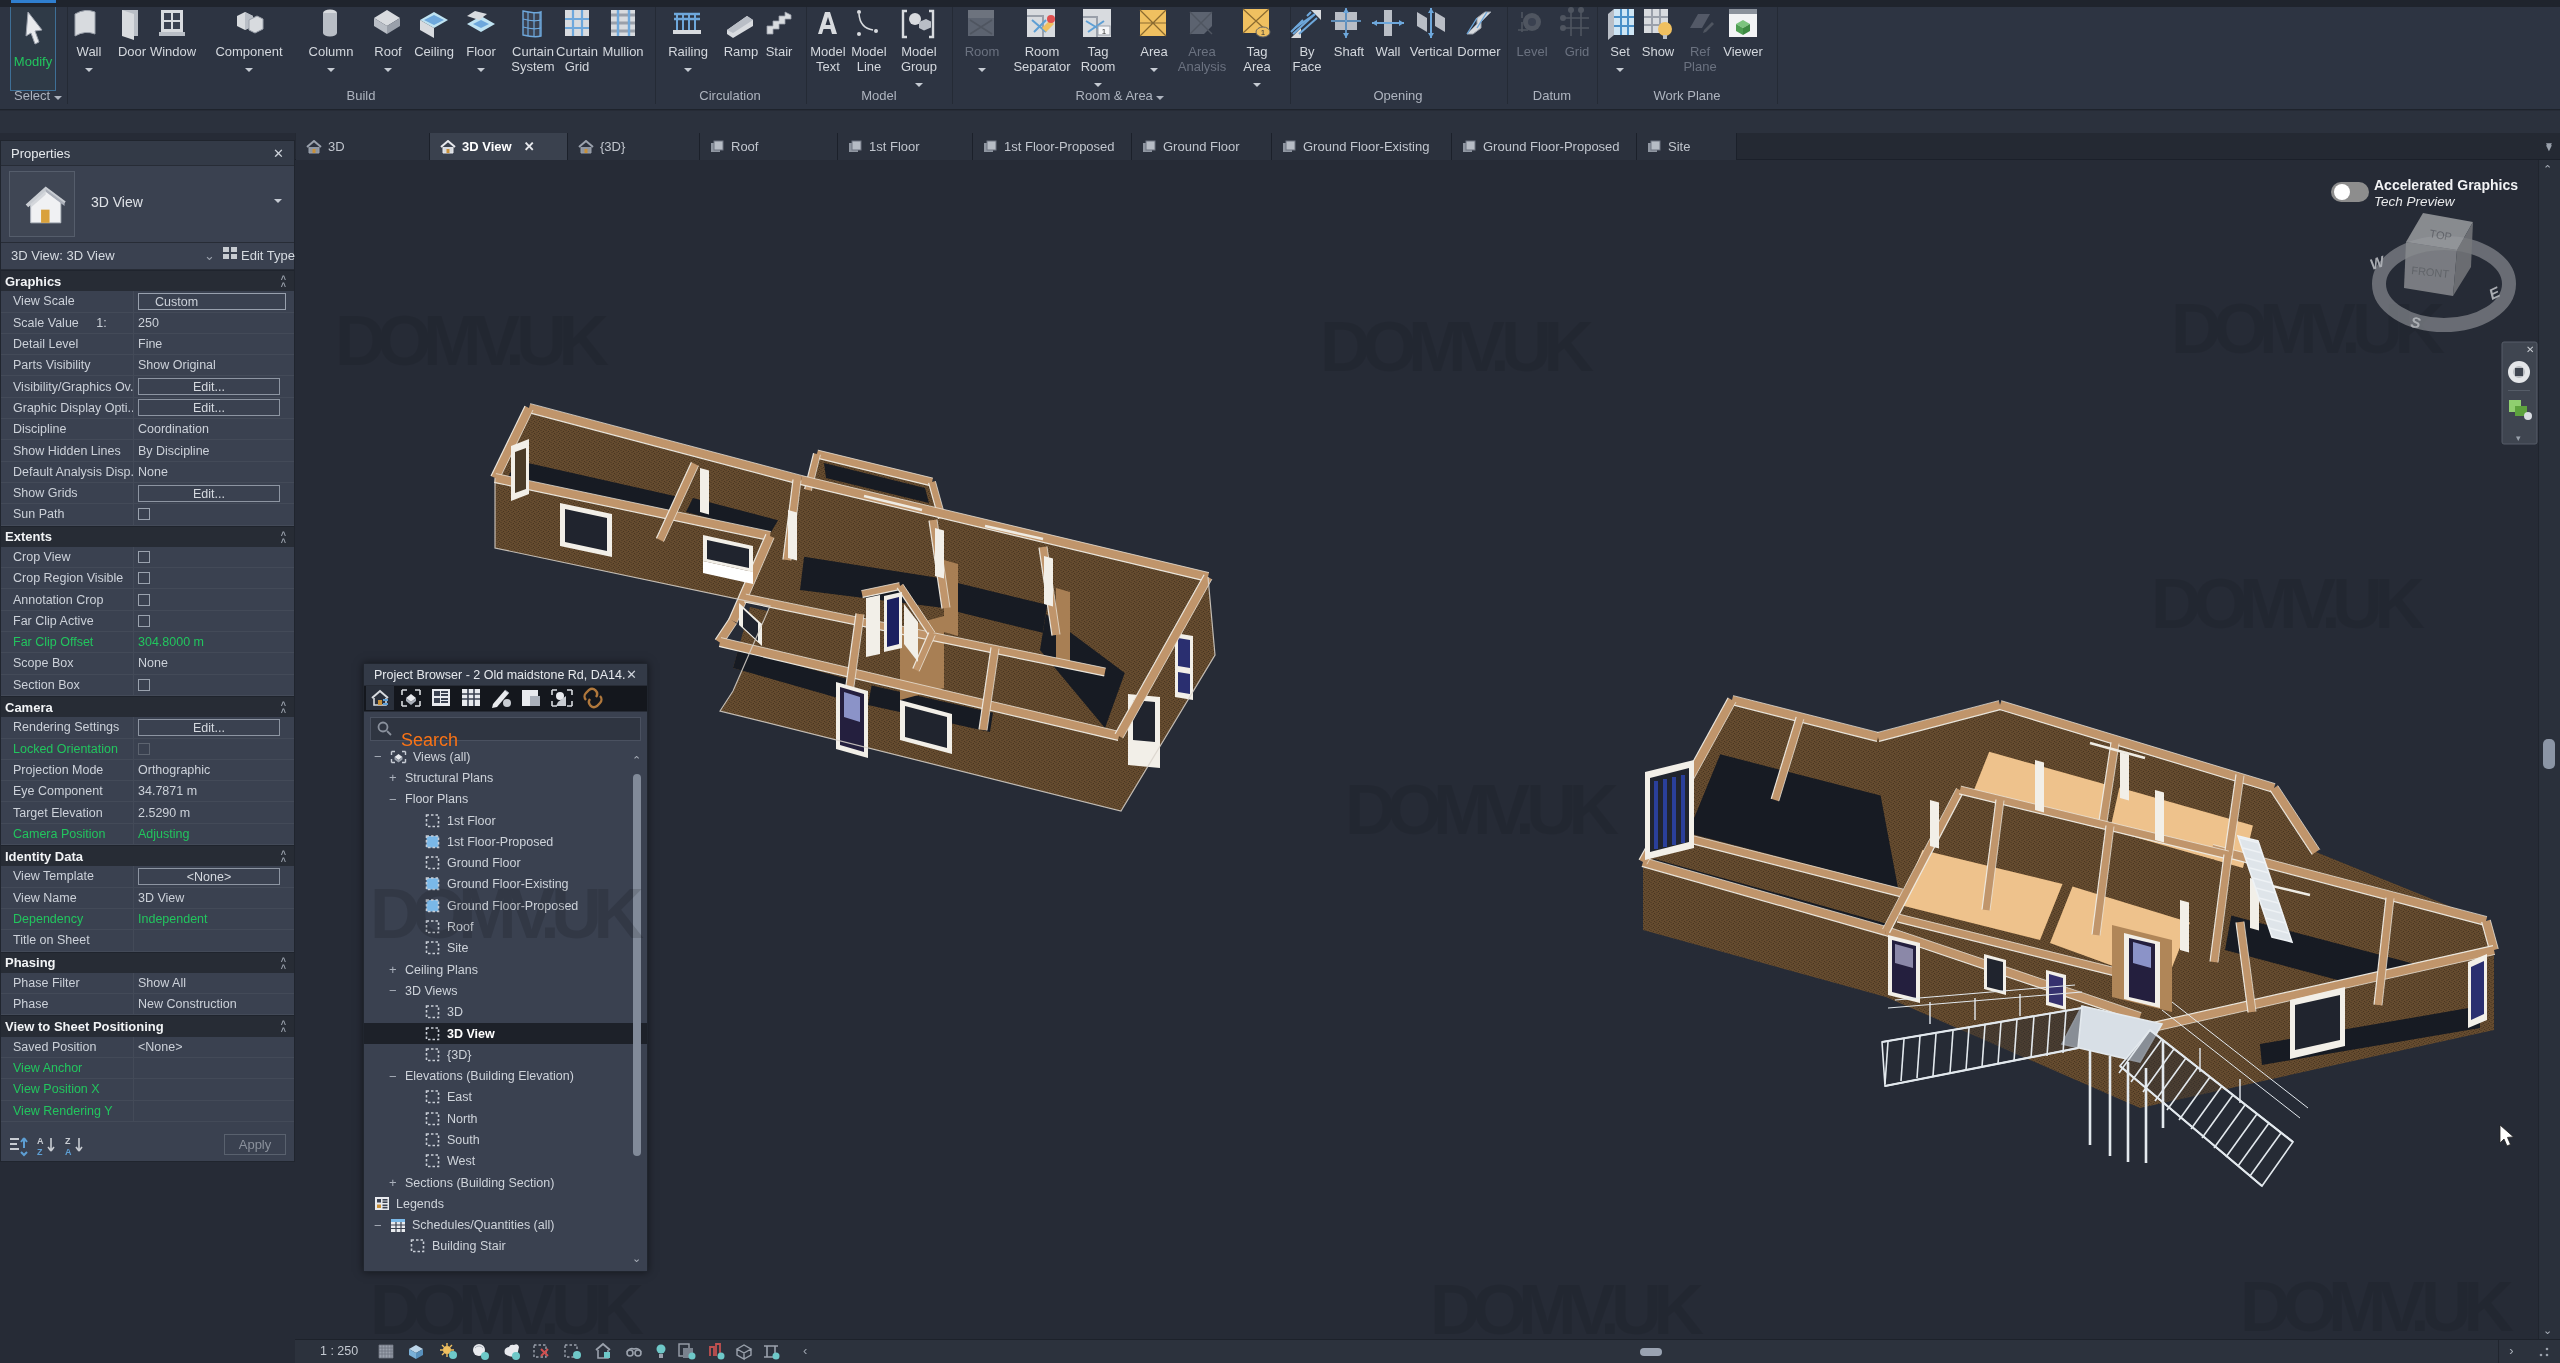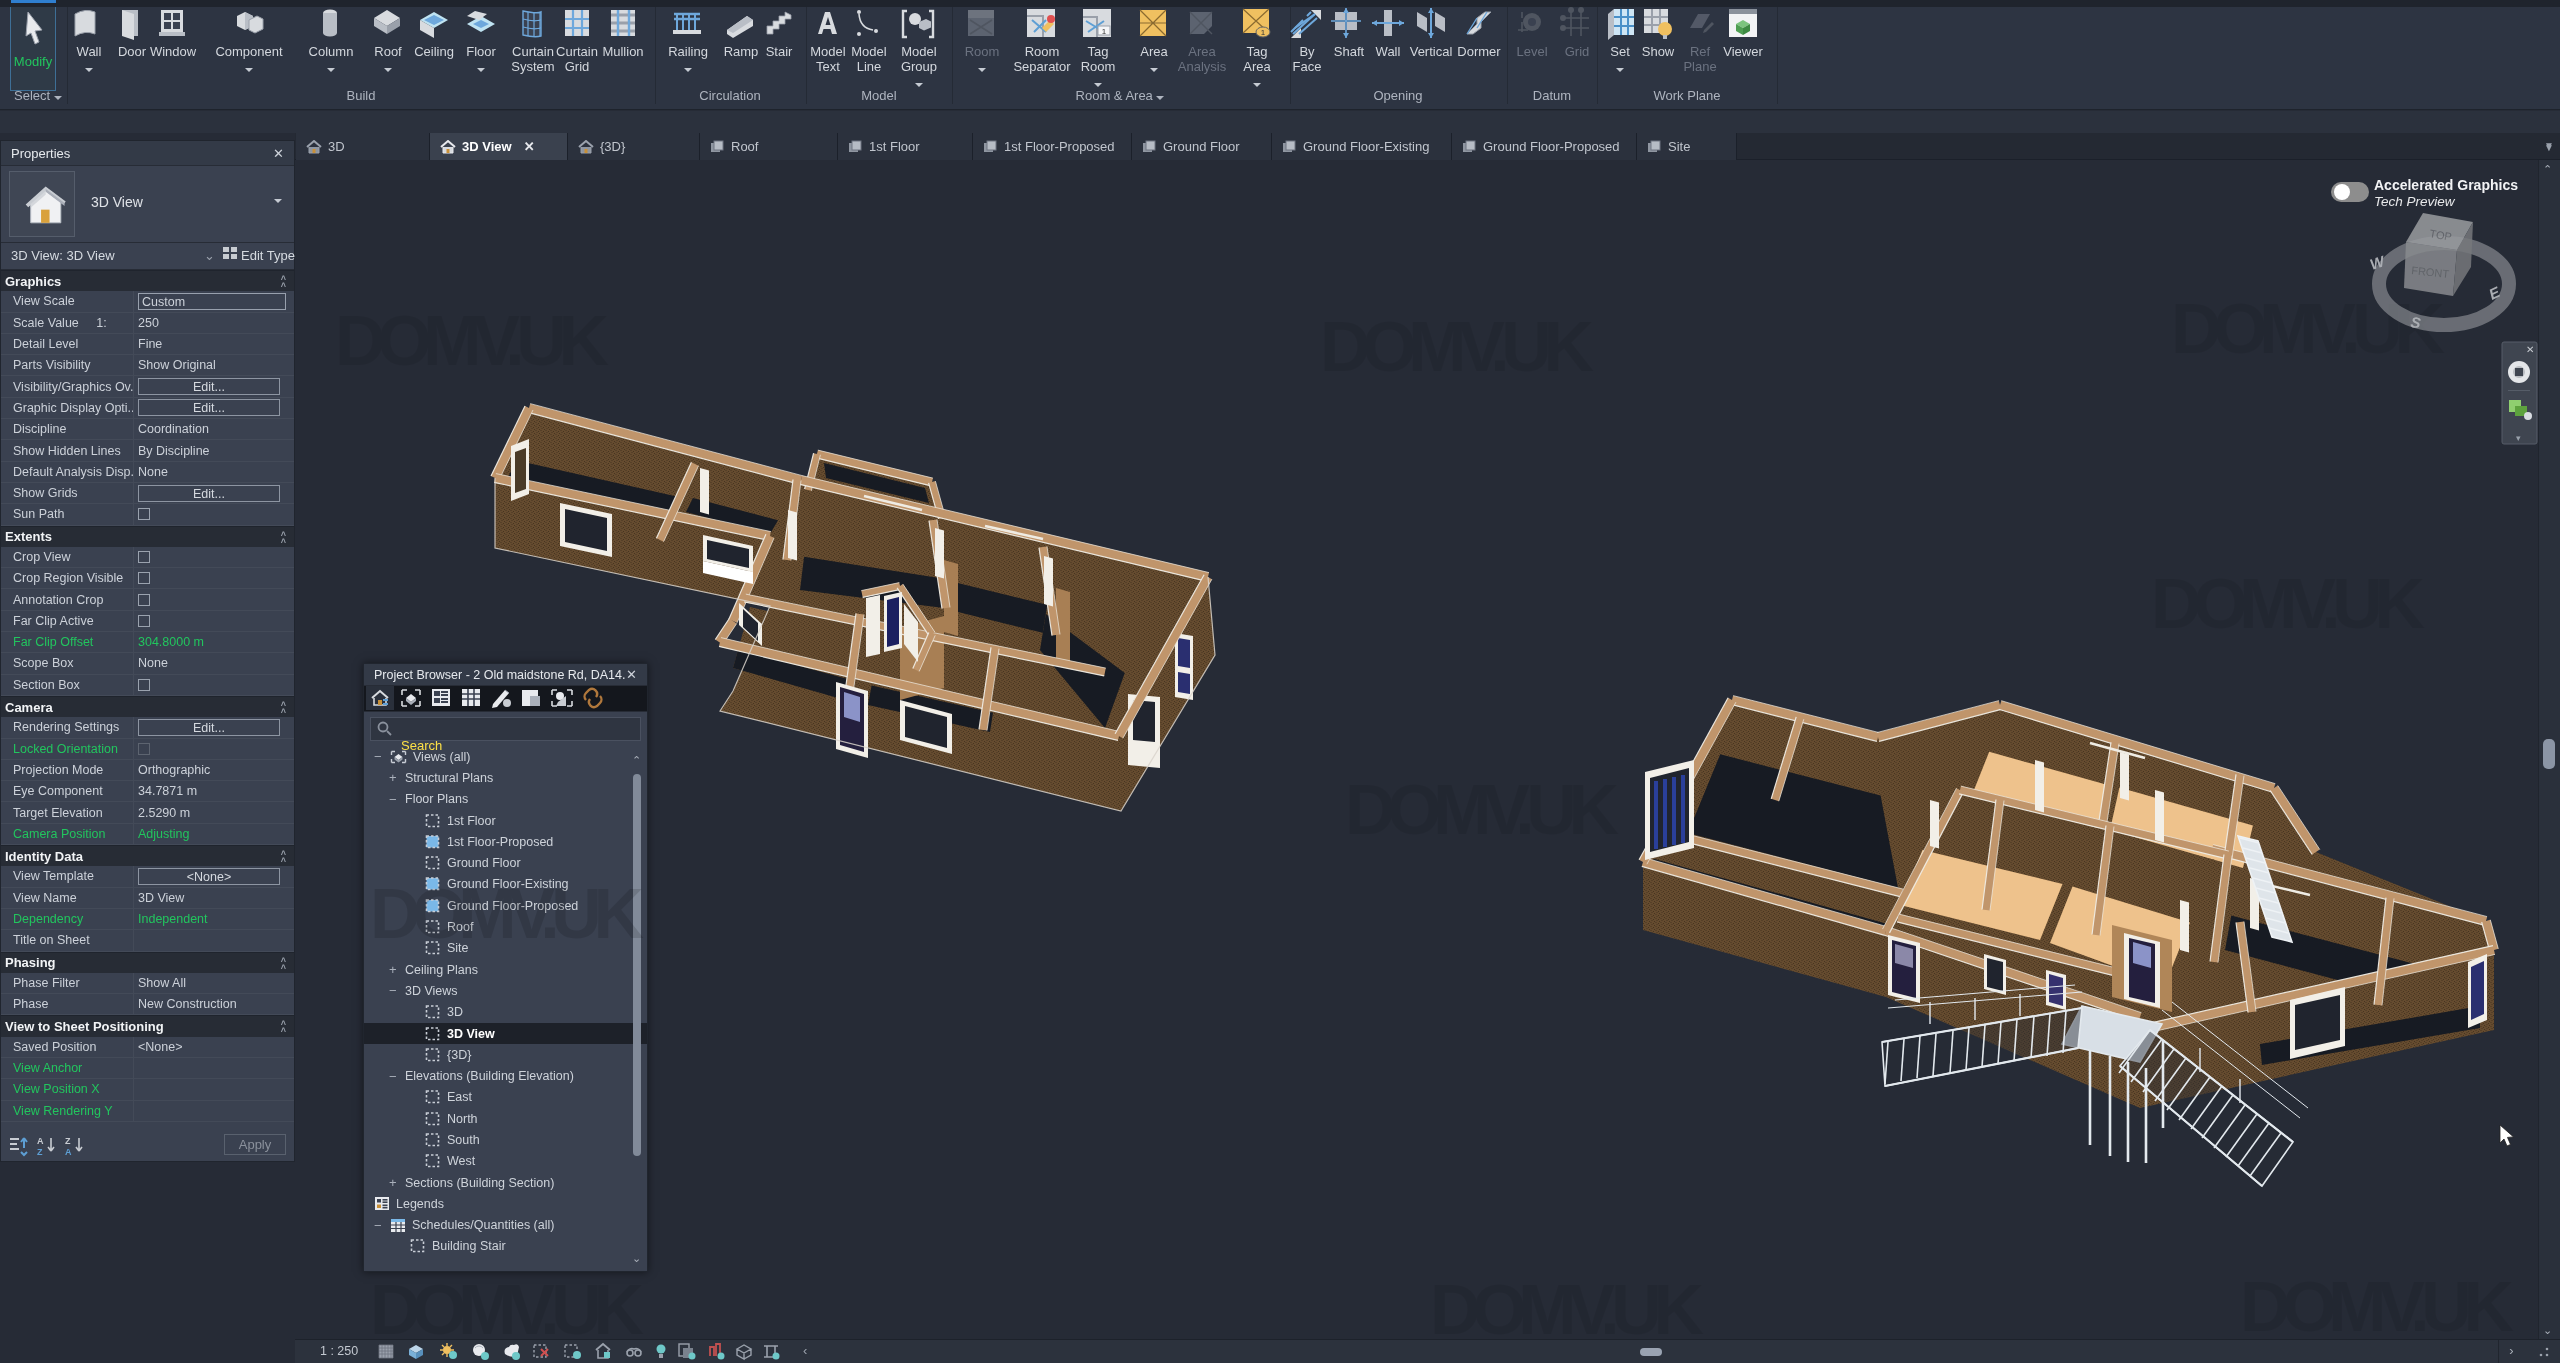--- a/index.html
+++ b/index.html
@@ -760,21 +760,21 @@
           <rect x="8" y="0" width="6" height="5" fill="#c8ccd2"></rect>
           <rect x="0" y="7" width="6" height="5" fill="#c8ccd2"></rect>
           <rect x="8" y="7" width="6" height="5" fill="#c8ccd2"></rect>
         </svg></span>
 <span style="position:absolute;left:240px;top:5px;white-space:nowrap">Edit Type</span>
 </div>
 <div class="sechdr">Graphics<span class="chev">˄<br>˄</span></div>
 <div class="prow">
       <div class="pl">View Scale</div>
       <div class="pv">
-        <span style="border:1px solid #98a0ad;display:inline-block;width:148px;height:17px;line-height:16px;padding-left:3px">Custom</span>
+        <span style="border:1px solid #98a0ad;display:inline-block;width:148px;height:17px;line-height:16px;padding-left:16px">Custom</span>
       </div>
     </div>
 <div class="prow">
       <div class="pl">Scale Value <span style="padding-left:14px">1:</span></div>
       <div class="pv">
         <span class="">250</span>
       </div>
     </div>
 <div class="prow">
       <div class="pl">Detail Level</div>
@@ -1040,21 +1040,21 @@
           <path d="M4 14 a5 5 0 0 1 0 -7 l3 -3 a5 5 0 0 1 7 7" fill="none" stroke="#b0783c" stroke-width="2.4"></path>
           <path d="M18 10 a5 5 0 0 1 0 7 l-3 3 a5 5 0 0 1 -7 -7" fill="none" stroke="#b0783c" stroke-width="2.4"></path>
         </g>
 </svg></div>
 <div style="position:relative;height:34px">
 <div style="position:absolute;left:6px;top:5px;right:6px;height:24px;background:#2f3541;border:1px solid #4a5160">
 <svg width="16" height="16" viewBox="0 0 16 16" style="position:absolute;left:6px;top:3px">
           <circle cx="6" cy="6" r="4.5" fill="none" stroke="#8a919d" stroke-width="1.8"></circle>
           <path d="M10 10 l4 4" stroke="#8a919d" stroke-width="1.8"></path>
         </svg>
-<span style="position:absolute;left:30px;top:20px;color:#fde047;font-size:13px">Search</span>
+<span style="position:absolute;left:30px;top:12px;color:#f97316;font-size:18px">Search</span>
 </div>
     </div>
 <div style="position:relative;height:513px;overflow:hidden">
 <div class="trow" style="padding-left:10px">
         <span style="width:16px;color:#a9b0bb;font-size:13px">−</span>
         <svg width="17" height="16" viewBox="0 0 17 16" style="margin:0 6px 0 0">
           <path d="M1.5 2.5 h3.5 M1.5 2.5 v3.5 M15.5 2.5 h-3.5 M15.5 2.5 v3.5 M1.5 13.5 h3.5 M1.5 13.5 v-3.5 M15.5 13.5 h-3.5 M15.5 13.5 v-3.5" stroke="#c8cdd5" stroke-width="1.4" fill="none"></path>
           <path d="M4.5 8 l4 -3 4 3 -4 3 z" fill="#e8eaee"></path>
           <path d="M4.5 8 v2.5 l4 3 v-2.5 z M12.5 8 v2.5 l-4 3 v-2.5 z" fill="#9aa1ac"></path>
         </svg>

